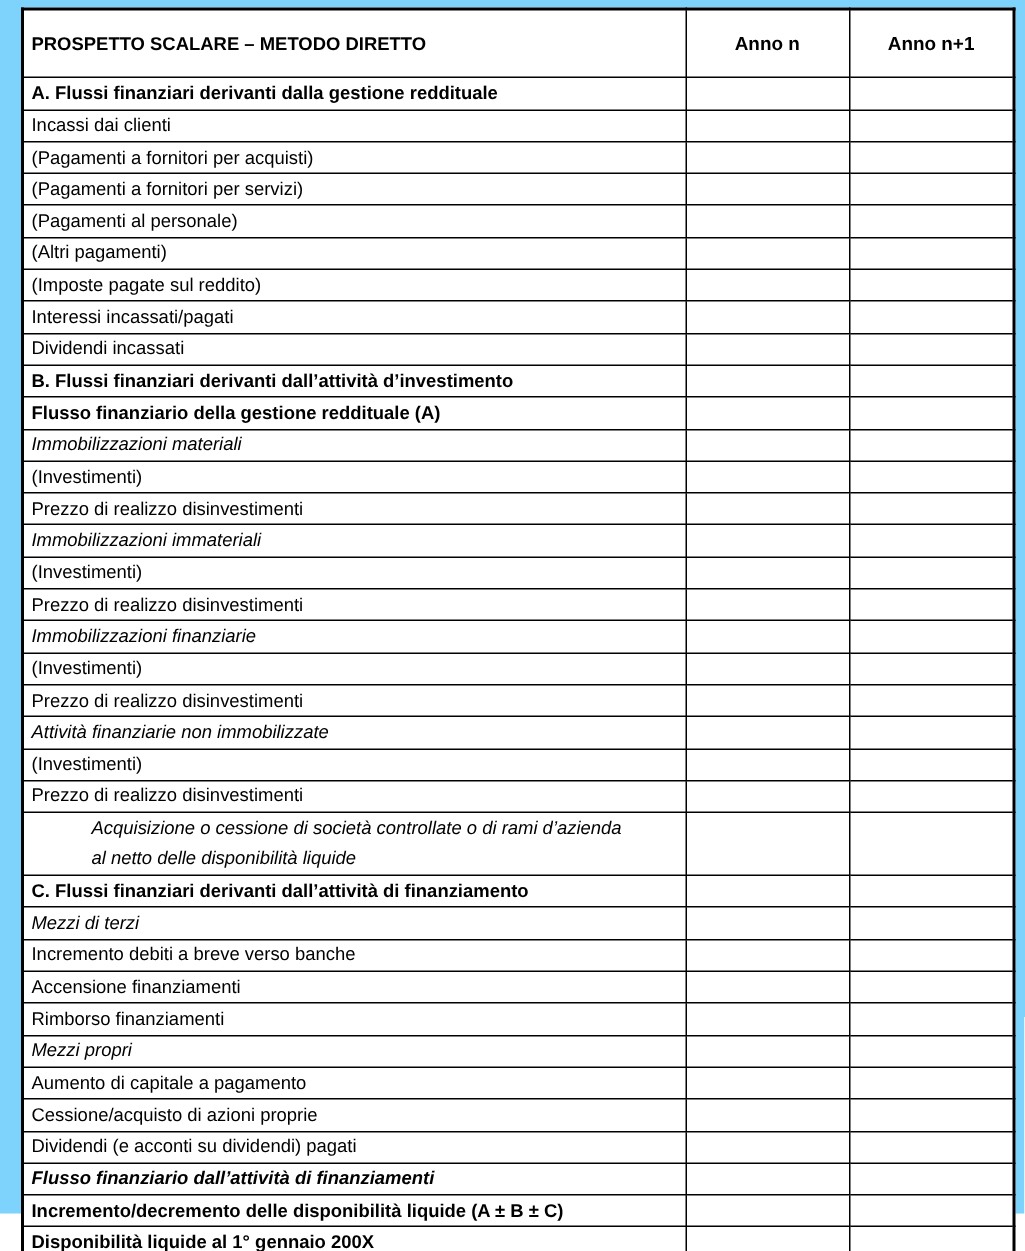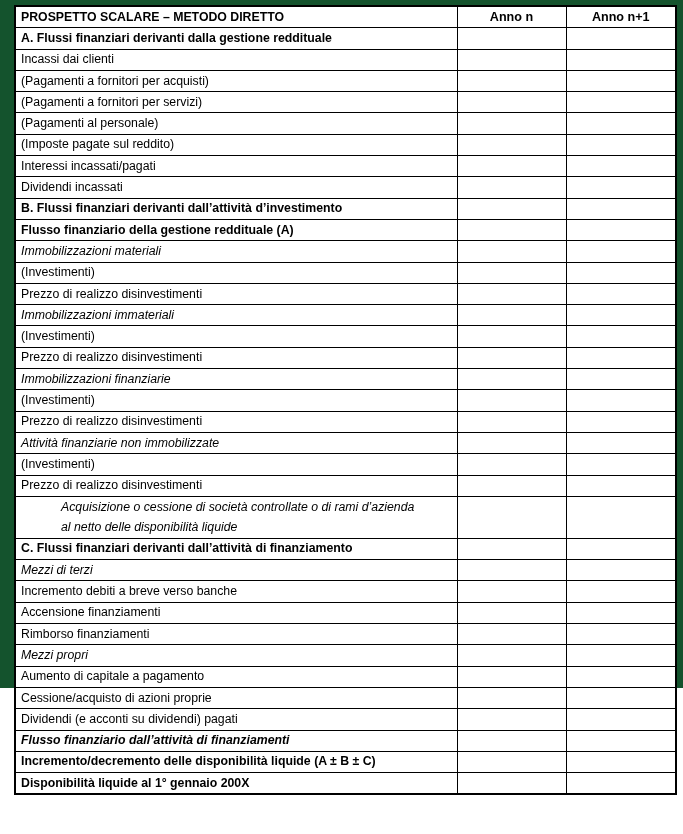--- a/index.html
+++ b/index.html
@@ -11,22 +11,22 @@
     width: 683px;
     height: 834px;
     font-family: "Liberation Sans", sans-serif;
     color: #000000;
     overflow: hidden;
   }
 
   #sheet {
     position: relative;
     width: 683px;
-    height: 688px;
-    background: #14532d;
+    height: 809px;
+    background: #7dd3fc;
   }
 
   table.cashflow {
     position: absolute;
     left: 14px;
     top: 5px;
     width: 661px;
     border-collapse: collapse;
     table-layout: fixed;
     background: #ffffff;
@@ -58,21 +58,21 @@
 
   
   tr.style-normal > td.label { font-weight: normal; font-style: normal; }
   tr.style-bold > td.label { font-weight: bold; font-style: normal; }
   tr.style-italic > td.label { font-weight: normal; font-style: italic; }
   tr.style-bolditalic > td.label { font-weight: bold; font-style: italic; }
 
   tr.header-row > td { font-weight: bold; }
   tr.header-row > td.val {
     text-align: center;
-    padding: 0;
+    padding: 12px;
     font-weight: bold;
     font-size: 12.6px;
     margin-top: 48px;
   }
 
   
   tr.tall > td {
     height: 41px;
     vertical-align: top;
     padding-left: 45px;
@@ -119,20 +119,25 @@
           <td class="label">(Pagamenti a fornitori per servizi)</td>
           <td class="val"></td>
           <td class="val"></td>
         </tr>
         <tr class="style-normal">
           <td class="label">(Pagamenti al personale)</td>
           <td class="val"></td>
           <td class="val"></td>
         </tr>
         <tr class="style-normal">
+          <td class="label">(Altri pagamenti)</td>
+          <td class="val"></td>
+          <td class="val"></td>
+        </tr>
+        <tr class="style-normal">
           <td class="label">(Imposte pagate sul reddito)</td>
           <td class="val"></td>
           <td class="val"></td>
         </tr>
         <tr class="style-normal">
           <td class="label">Interessi incassati/pagati</td>
           <td class="val"></td>
           <td class="val"></td>
         </tr>
         <tr class="style-normal">

